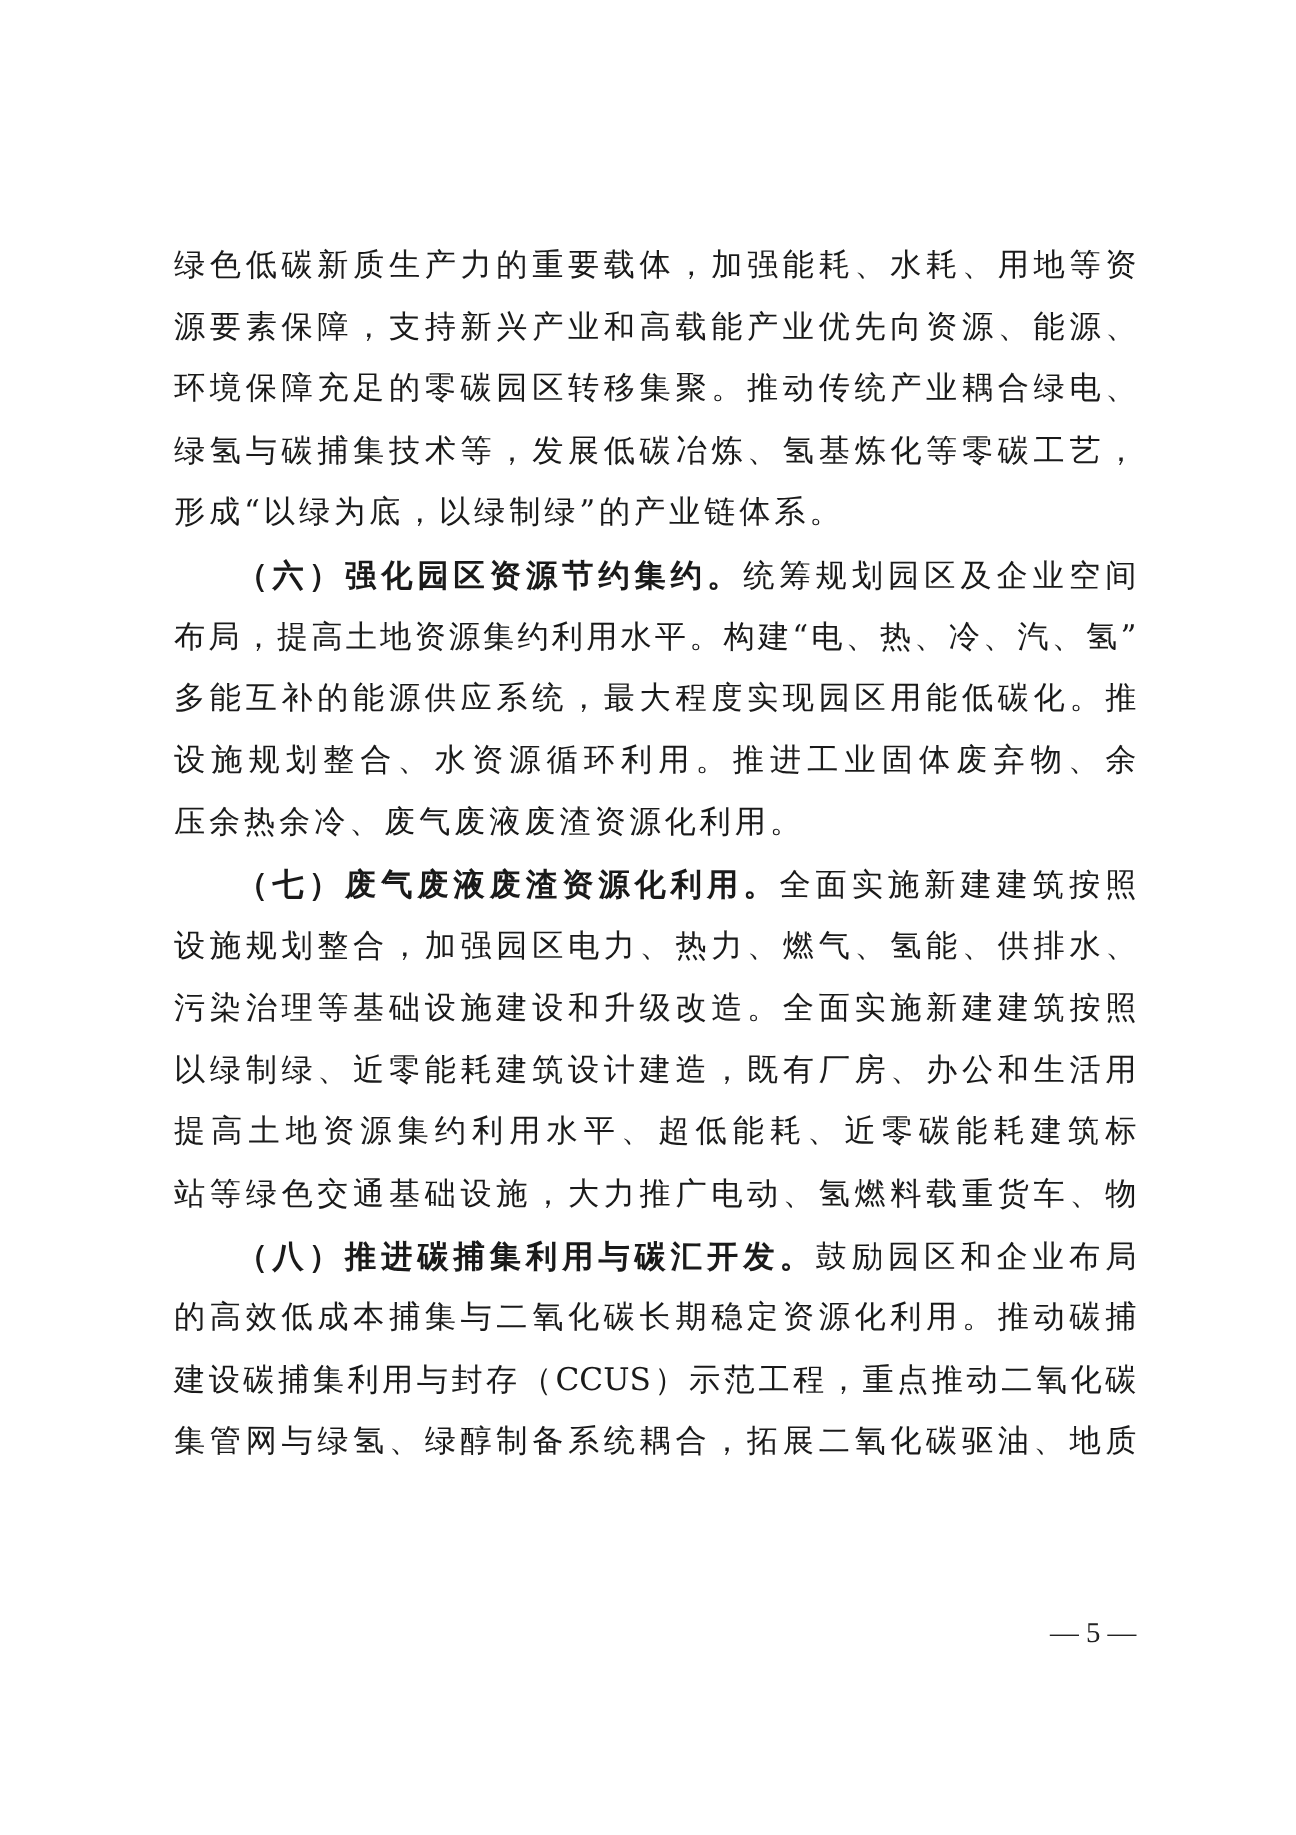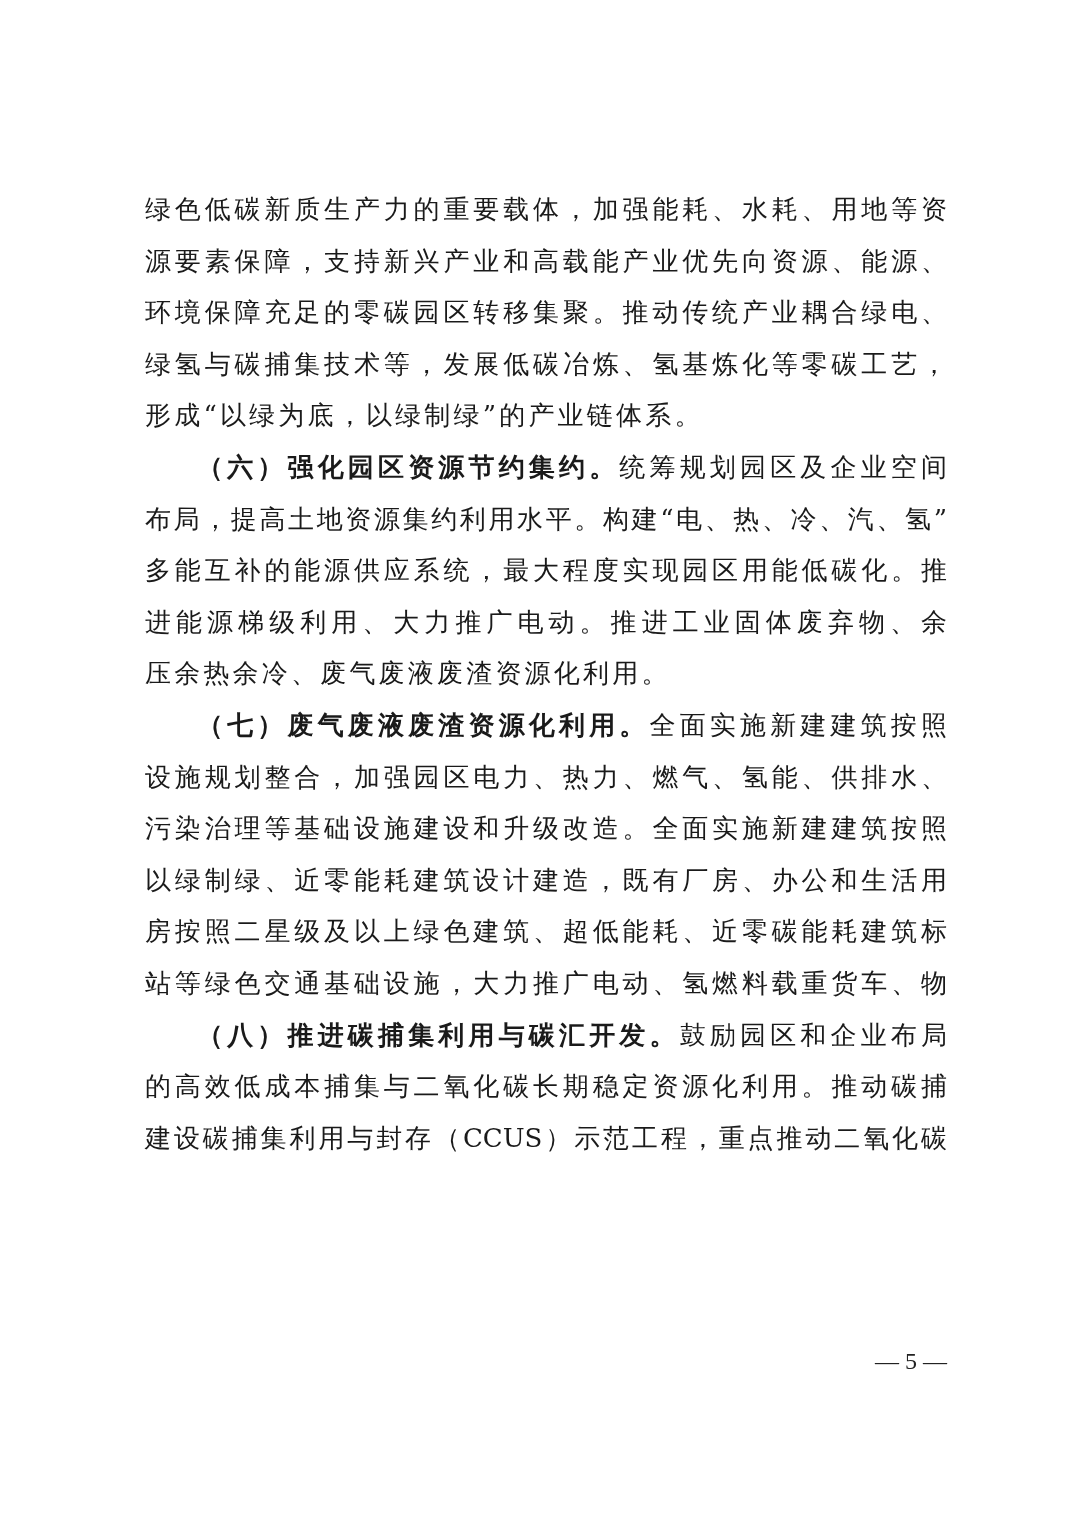--- a/index.html
+++ b/index.html
@@ -11,21 +11,21 @@
       width: 1080px;
       height: 1529px;
       position: relative;
       overflow: hidden;
       font-family: "DejaVu Serif", "Liberation Serif", serif;
       color: #1a1a1a;
     }
     .page {
       position: absolute;
       left: 145px;
-      top: 184px;
+      top: 196px;
       width: 802px;
     }
     .line {
       height: 51.6px;
       line-height: 51.6px;
       font-size: 26px;
       white-space: nowrap;
       text-align: justify;
       text-align-last: justify;
       letter-spacing: 0;
@@ -64,34 +64,35 @@
     <div class="line">源要素保障，支持新兴产业和高载能产业优先向资源、能源、</div>
     <div class="line">环境保障充足的零碳园区转移集聚。推动传统产业耦合绿电、</div>
     <div class="line">绿氢与碳捕集技术等，发展低碳冶炼、氢基炼化等零碳工艺，</div>
     <div class="line last">形成“以绿为底，以绿制绿”的产业链体系。</div>
   </div>
 
   <div>
     <div class="line indent"><span class="heading">（六）强化园区资源节约集约。</span><span>统筹规划园区及企业空间</span></div>
     <div class="line">布局，提高土地资源集约利用水平。构建“电、热、冷、汽、氢”</div>
     <div class="line">多能互补的能源供应系统，最大程度实现园区用能低碳化。推</div>
-    <div class="line">进能源梯级利用、大力推广电动。推进工业固体废弃物、余</div>
+    <div class="line">设施规划整合、水资源循环利用。推进工业固体废弃物、余</div>
     <div class="line last">压余热余冷、废气废液废渣资源化利用。</div>
   </div>
 
   <div>
     <div class="line indent"><span class="heading">（七）废气废液废渣资源化利用。</span><span>全面实施新建建筑按照</span></div>
     <div class="line">设施规划整合，加强园区电力、热力、燃气、氢能、供排水、</div>
     <div class="line">污染治理等基础设施建设和升级改造。全面实施新建建筑按照</div>
     <div class="line">以绿制绿、近零能耗建筑设计建造，既有厂房、办公和生活用</div>
-    <div class="line">房按照二星级及以上绿色建筑、超低能耗、近零碳能耗建筑标</div>
+    <div class="line">提高土地资源集约利用水平、超低能耗、近零碳能耗建筑标</div>
     <div class="line">站等绿色交通基础设施，大力推广电动、氢燃料载重货车、物</div>
   </div>
 
   <div>
     <div class="line indent"><span class="heading">（八）推进碳捕集利用与碳汇开发。</span><span>鼓励园区和企业布局</span></div>
     <div class="line">的高效低成本捕集与二氧化碳长期稳定资源化利用。推动碳捕</div>
     <div class="line">建设碳捕集利用与封存（CCUS）示范工程，重点推动二氧化碳</div>
+    <div class="line">集管网与绿氢、绿醇制备系统耦合，拓展二氧化碳驱油、地质</div>
   </div>
 
 </div>
 
 <div class="page-number">— 5 —</div>
 
 </body></html>

